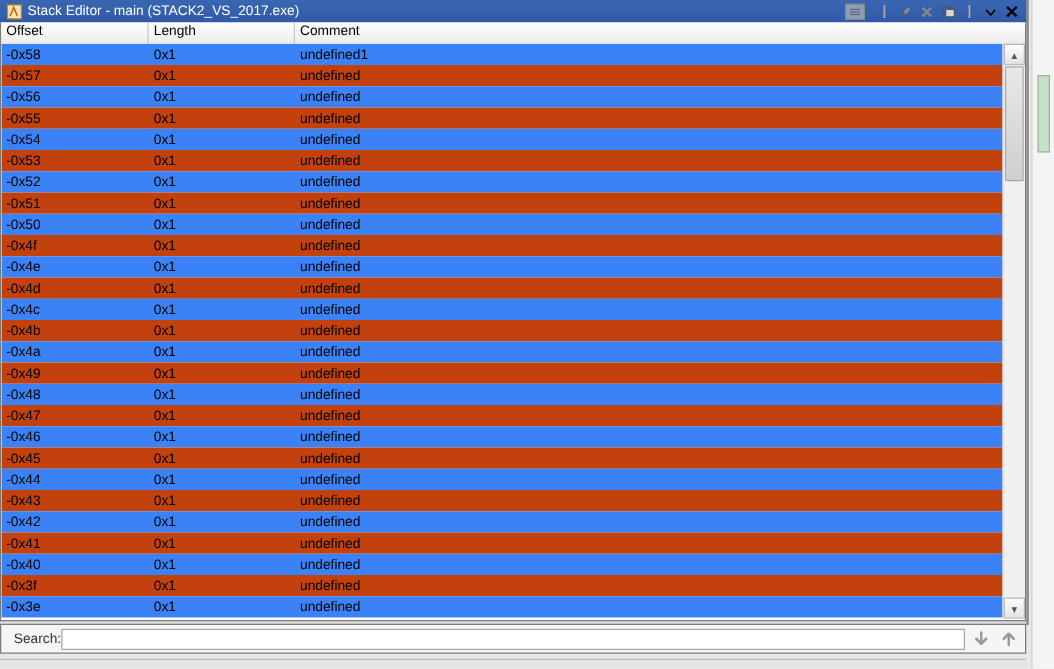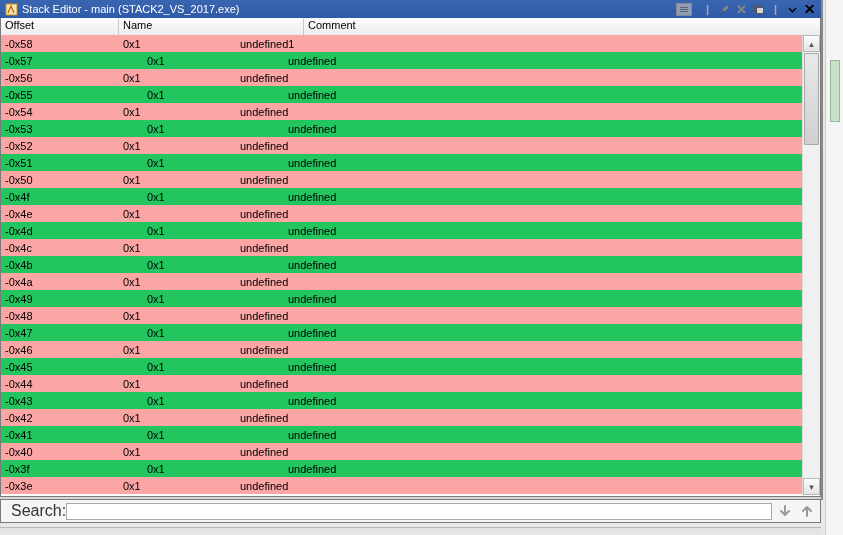--- a/index.html
+++ b/index.html
@@ -137,22 +137,22 @@
     bottom: 0;
     overflow: hidden;
     background: #fff;
   }
   .tr {
     display: flex;
     height: 17px;
     align-items: center;
     font-size: 11px;
   }
-  .tr.even { background: #fca5a5; }
-  .tr.odd  { background: #22c55e; gap: 24px; }
+  .tr.even { background: #3b82f6; }
+  .tr.odd  { background: #c2410c; }
   .td {
     padding: 0 4px;
     box-sizing: border-box;
     white-space: nowrap;
     overflow: hidden;
   }
   
   .vscroll {
     position: absolute;
     top: 17px;
@@ -185,21 +185,21 @@
     margin-top: 2px;
     height: 24px;
     border: 1px solid #7a7a7a;
     background: #f5f5f5;
     display: flex;
     align-items: center;
     padding: 0 4px 0 10px;
     box-sizing: border-box;
   }
   .search-panel label {
-    font-size: 16px;
+    font-size: 11px;
     color: #333;
     margin-right: 0;
   }
   .search-panel input {
     flex: 1;
     height: 17px;
     border: 1px solid #a8a8a8;
     font-size: 11px;
     padding: 0 3px;
     box-sizing: border-box;
@@ -263,21 +263,21 @@
           </svg>
       </span>
       <span class="tbtn dark" style="font-size:14px;">✕</span>
     </div>
   </div>
 
   <div class="panel">
     <div class="table-area">
       <div class="thead">
         <div class="th col-offset">Offset</div>
-        <div class="th col-name">Name</div>
+        <div class="th col-length">Length</div>
         <div class="th col-comment">Comment</div>
       </div>
       <div class="tbody" id="tbody">
           <div class="tr even">
             <div class="td col-offset">-0x58</div>
             <div class="td col-length">0x1</div>
             <div class="td col-datatype">undefined1</div>
             <div class="td col-comment"></div>
           </div>
           <div class="tr odd">

